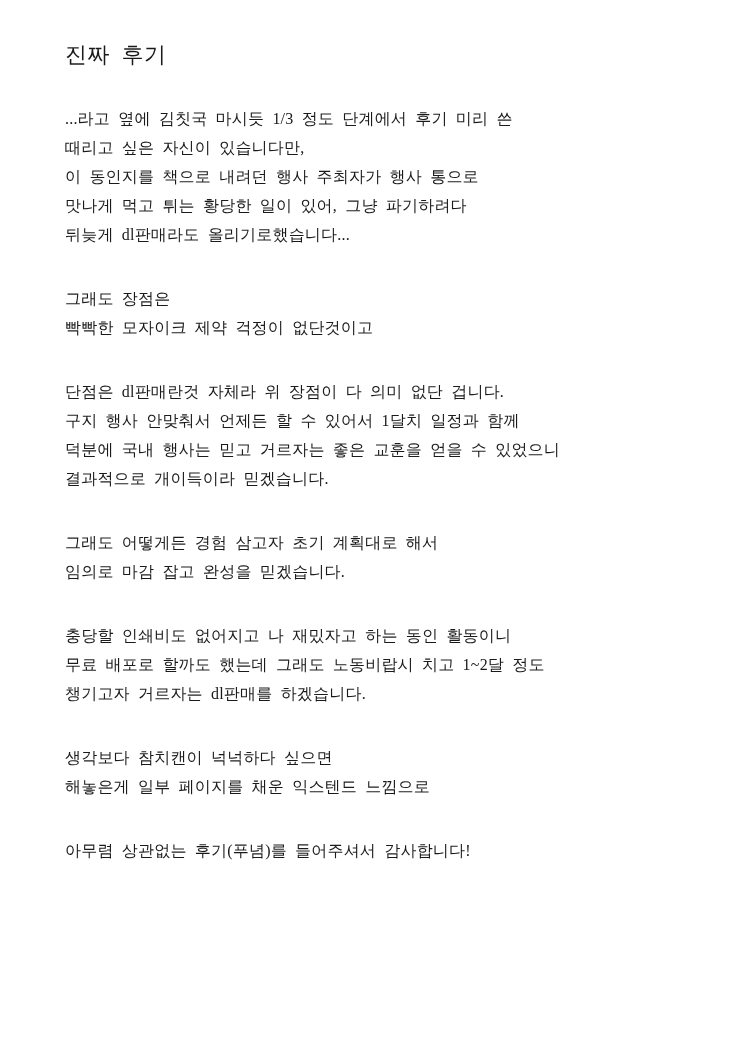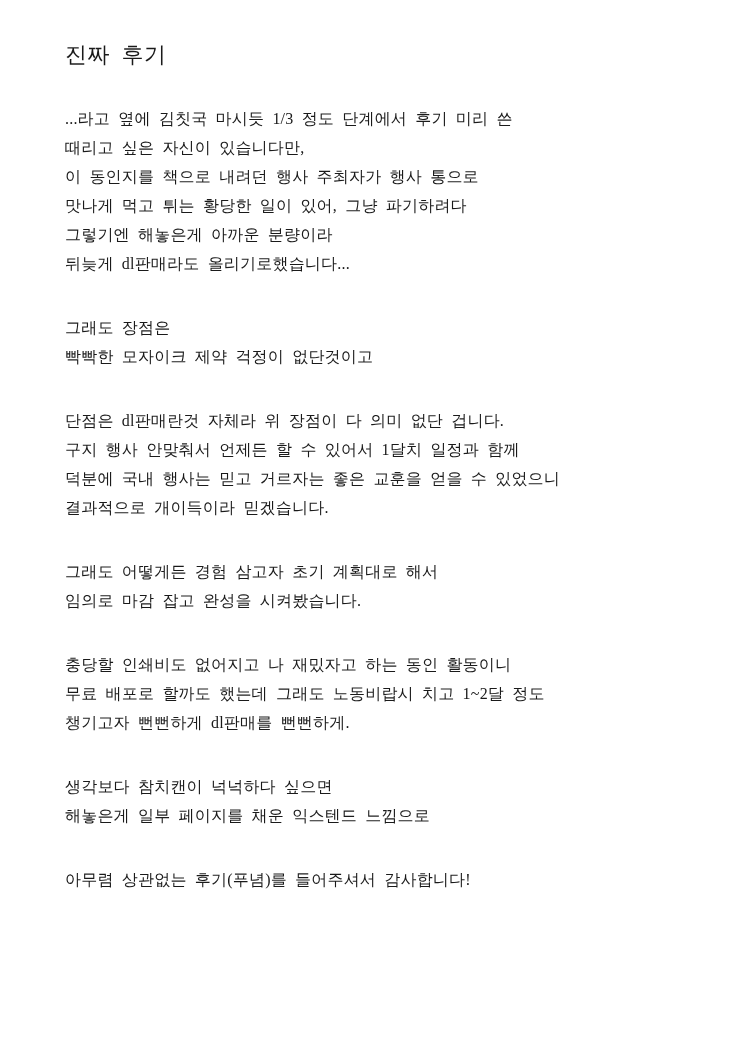--- a/index.html
+++ b/index.html
@@ -46,45 +46,44 @@
 
 <div class="page">
 
   <h1 class="doc-title">진짜 후기</h1>
 
   <p class="para">
     <span class="line">...라고 옆에 김칫국 마시듯 1/3 정도 단계에서 후기 미리 쓴</span>
     <span class="line">때리고 싶은 자신이 있습니다만,</span>
     <span class="line">이 동인지를 책으로 내려던 행사 주최자가 행사 통으로</span>
     <span class="line">맛나게 먹고 튀는 황당한 일이 있어, 그냥 파기하려다</span>
-    <span class="line">그렇기엔 해놓은게 아까운 분량이라</span>
     <span class="line">뒤늦게 dl판매라도 올리기로했습니다...</span>
   </p>
 
   <p class="para">
     <span class="line">그래도 장점은</span>
     <span class="line">빡빡한 모자이크 제약 걱정이 없단것이고</span>
   </p>
 
   <p class="para">
     <span class="line">단점은 dl판매란것 자체라 위 장점이 다 의미 없단 겁니다.</span>
     <span class="line">구지 행사 안맞춰서 언제든 할 수 있어서 1달치 일정과 함께</span>
     <span class="line">덕분에 국내 행사는 믿고 거르자는 좋은 교훈을 얻을 수 있었으니</span>
     <span class="line">결과적으로 개이득이라 믿겠습니다.</span>
   </p>
 
   <p class="para">
     <span class="line">그래도 어떻게든 경험 삼고자 초기 계획대로 해서</span>
-    <span class="line">임의로 마감 잡고 완성을 시켜봤습니다.</span>
+    <span class="line">임의로 마감 잡고 완성을 믿겠습니다.</span>
   </p>
 
   <p class="para">
     <span class="line">충당할 인쇄비도 없어지고 나 재밌자고 하는 동인 활동이니</span>
     <span class="line">무료 배포로 할까도 했는데 그래도 노동비랍시 치고 1~2달 정도</span>
-    <span class="line">챙기고자 뻔뻔하게 dl판매를 뻔뻔하게.</span>
+    <span class="line">챙기고자 거르자는 dl판매를 하겠습니다.</span>
   </p>
 
   <p class="para">
     <span class="line">생각보다 참치캔이 넉넉하다 싶으면</span>
     <span class="line">해놓은게 일부 페이지를 채운 익스텐드 느낌으로</span>
   </p>
 
   <p class="para">
     <span class="line">아무렴 상관없는 후기(푸념)를 들어주셔서 감사합니다!</span>
   </p>

